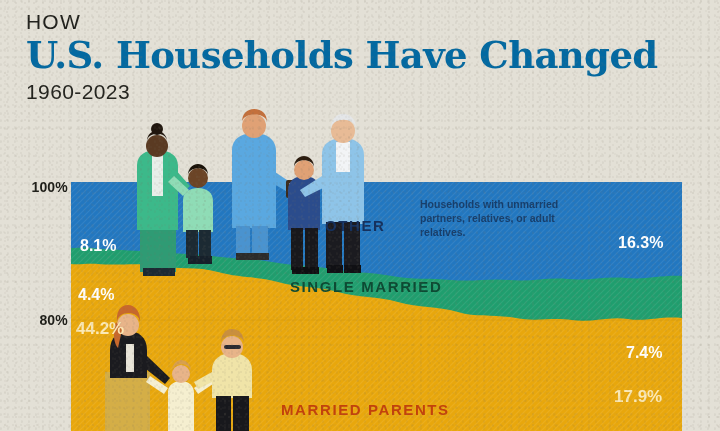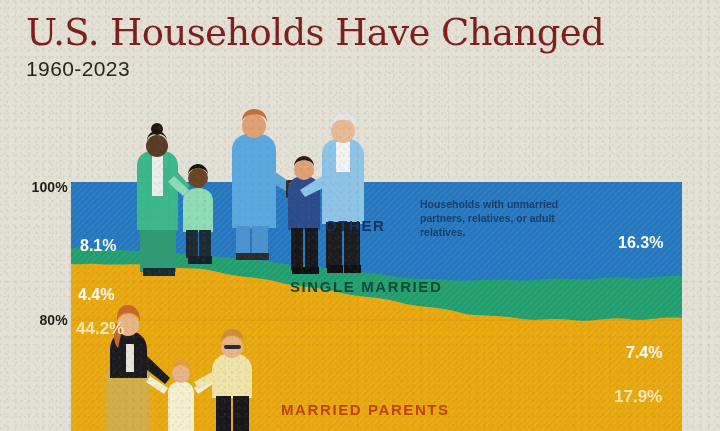--- a/index.html
+++ b/index.html
@@ -23,22 +23,22 @@
   }
 
   
   #header{position:absolute;left:26px;top:10px;z-index:6;}
   #kicker{
     font-size:21px;letter-spacing:1.2px;color:#20201c;
     font-weight:400;line-height:1.1;
   }
   #headline{
     font-family:"DejaVu Serif", serif;
-    font-weight:400;font-size:37px;line-height:1.08;
-    color:#7f1d1d;letter-spacing:-0.6px;margin-top:3px;white-space:nowrap;
+    font-weight:700;font-size:37px;line-height:1.08;
+    color:#0369a1;letter-spacing:-0.6px;margin-top:3px;white-space:nowrap;
   }
   #daterange{
     font-size:21px;letter-spacing:.4px;color:#24241f;margin-top:4px;line-height:1.1;
   }
 
   
   #chartwrap{position:absolute;left:0;top:0;width:720px;height:431px;z-index:2;}
   #axis-labels{position:absolute;left:0;top:0;width:720px;height:339px;z-index:5;}
   .axlab{
     position:absolute;right:652px;font-size:14px;font-weight:700;
@@ -213,17 +213,18 @@
   <div class="vlab" style="left:614px;top:347px;font-size:17px;color:#fbe9b6;">17.9%</div>
 
   <div class="catlab" style="left:325px;top:217px;font-size:15px;color:#15315e;">OTHER</div>
   <div class="catlab" style="left:290px;top:278px;font-size:15px;color:#0d4a33;">SINGLE MARRIED</div>
   <div class="catlab" style="left:281px;top:401px;font-size:15px;color:#c2410c;">MARRIED PARENTS</div>
 
   <div id="annot" style="left:420px;top:198px;">Households with unmarried partners, relatives, or adult relatives.</div>
 </div>
 
 <div id="header">
+  <div id="kicker">HOW</div>
   <div id="headline">U.S. Households Have Changed</div>
   <div id="daterange">1960-2023</div>
 </div>
 
 <div id="grain"></div>
 
 </body></html>

